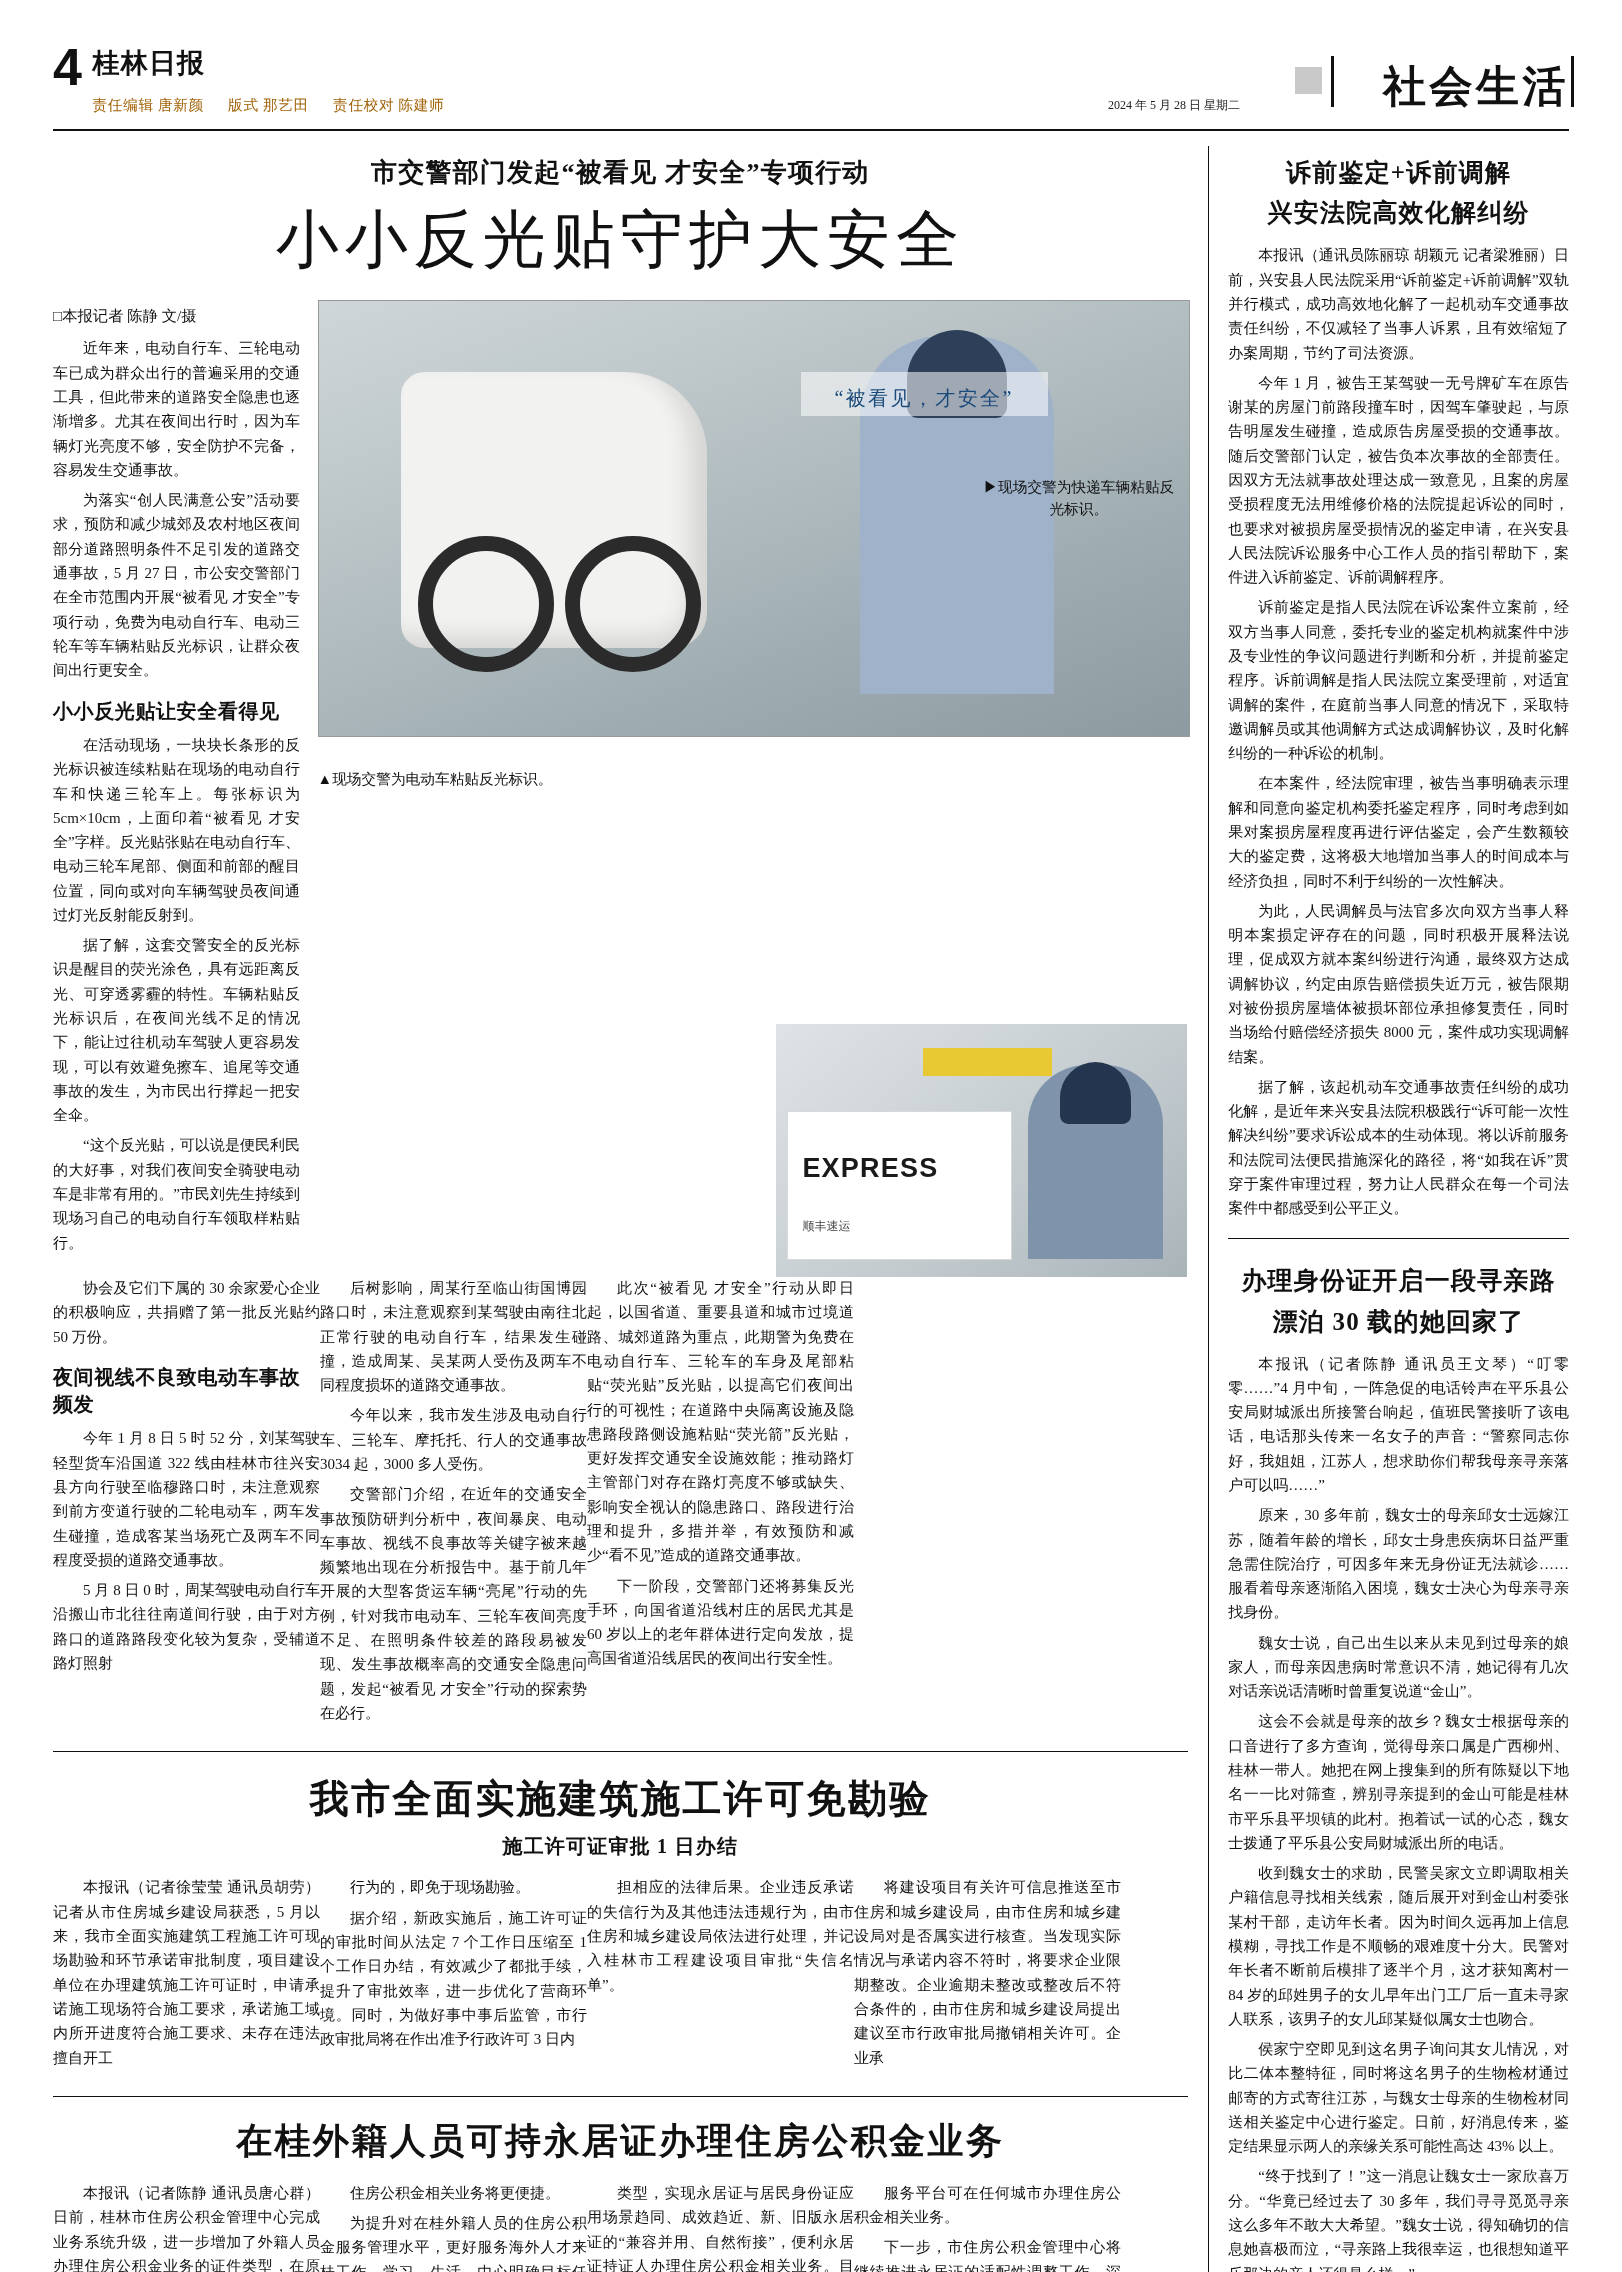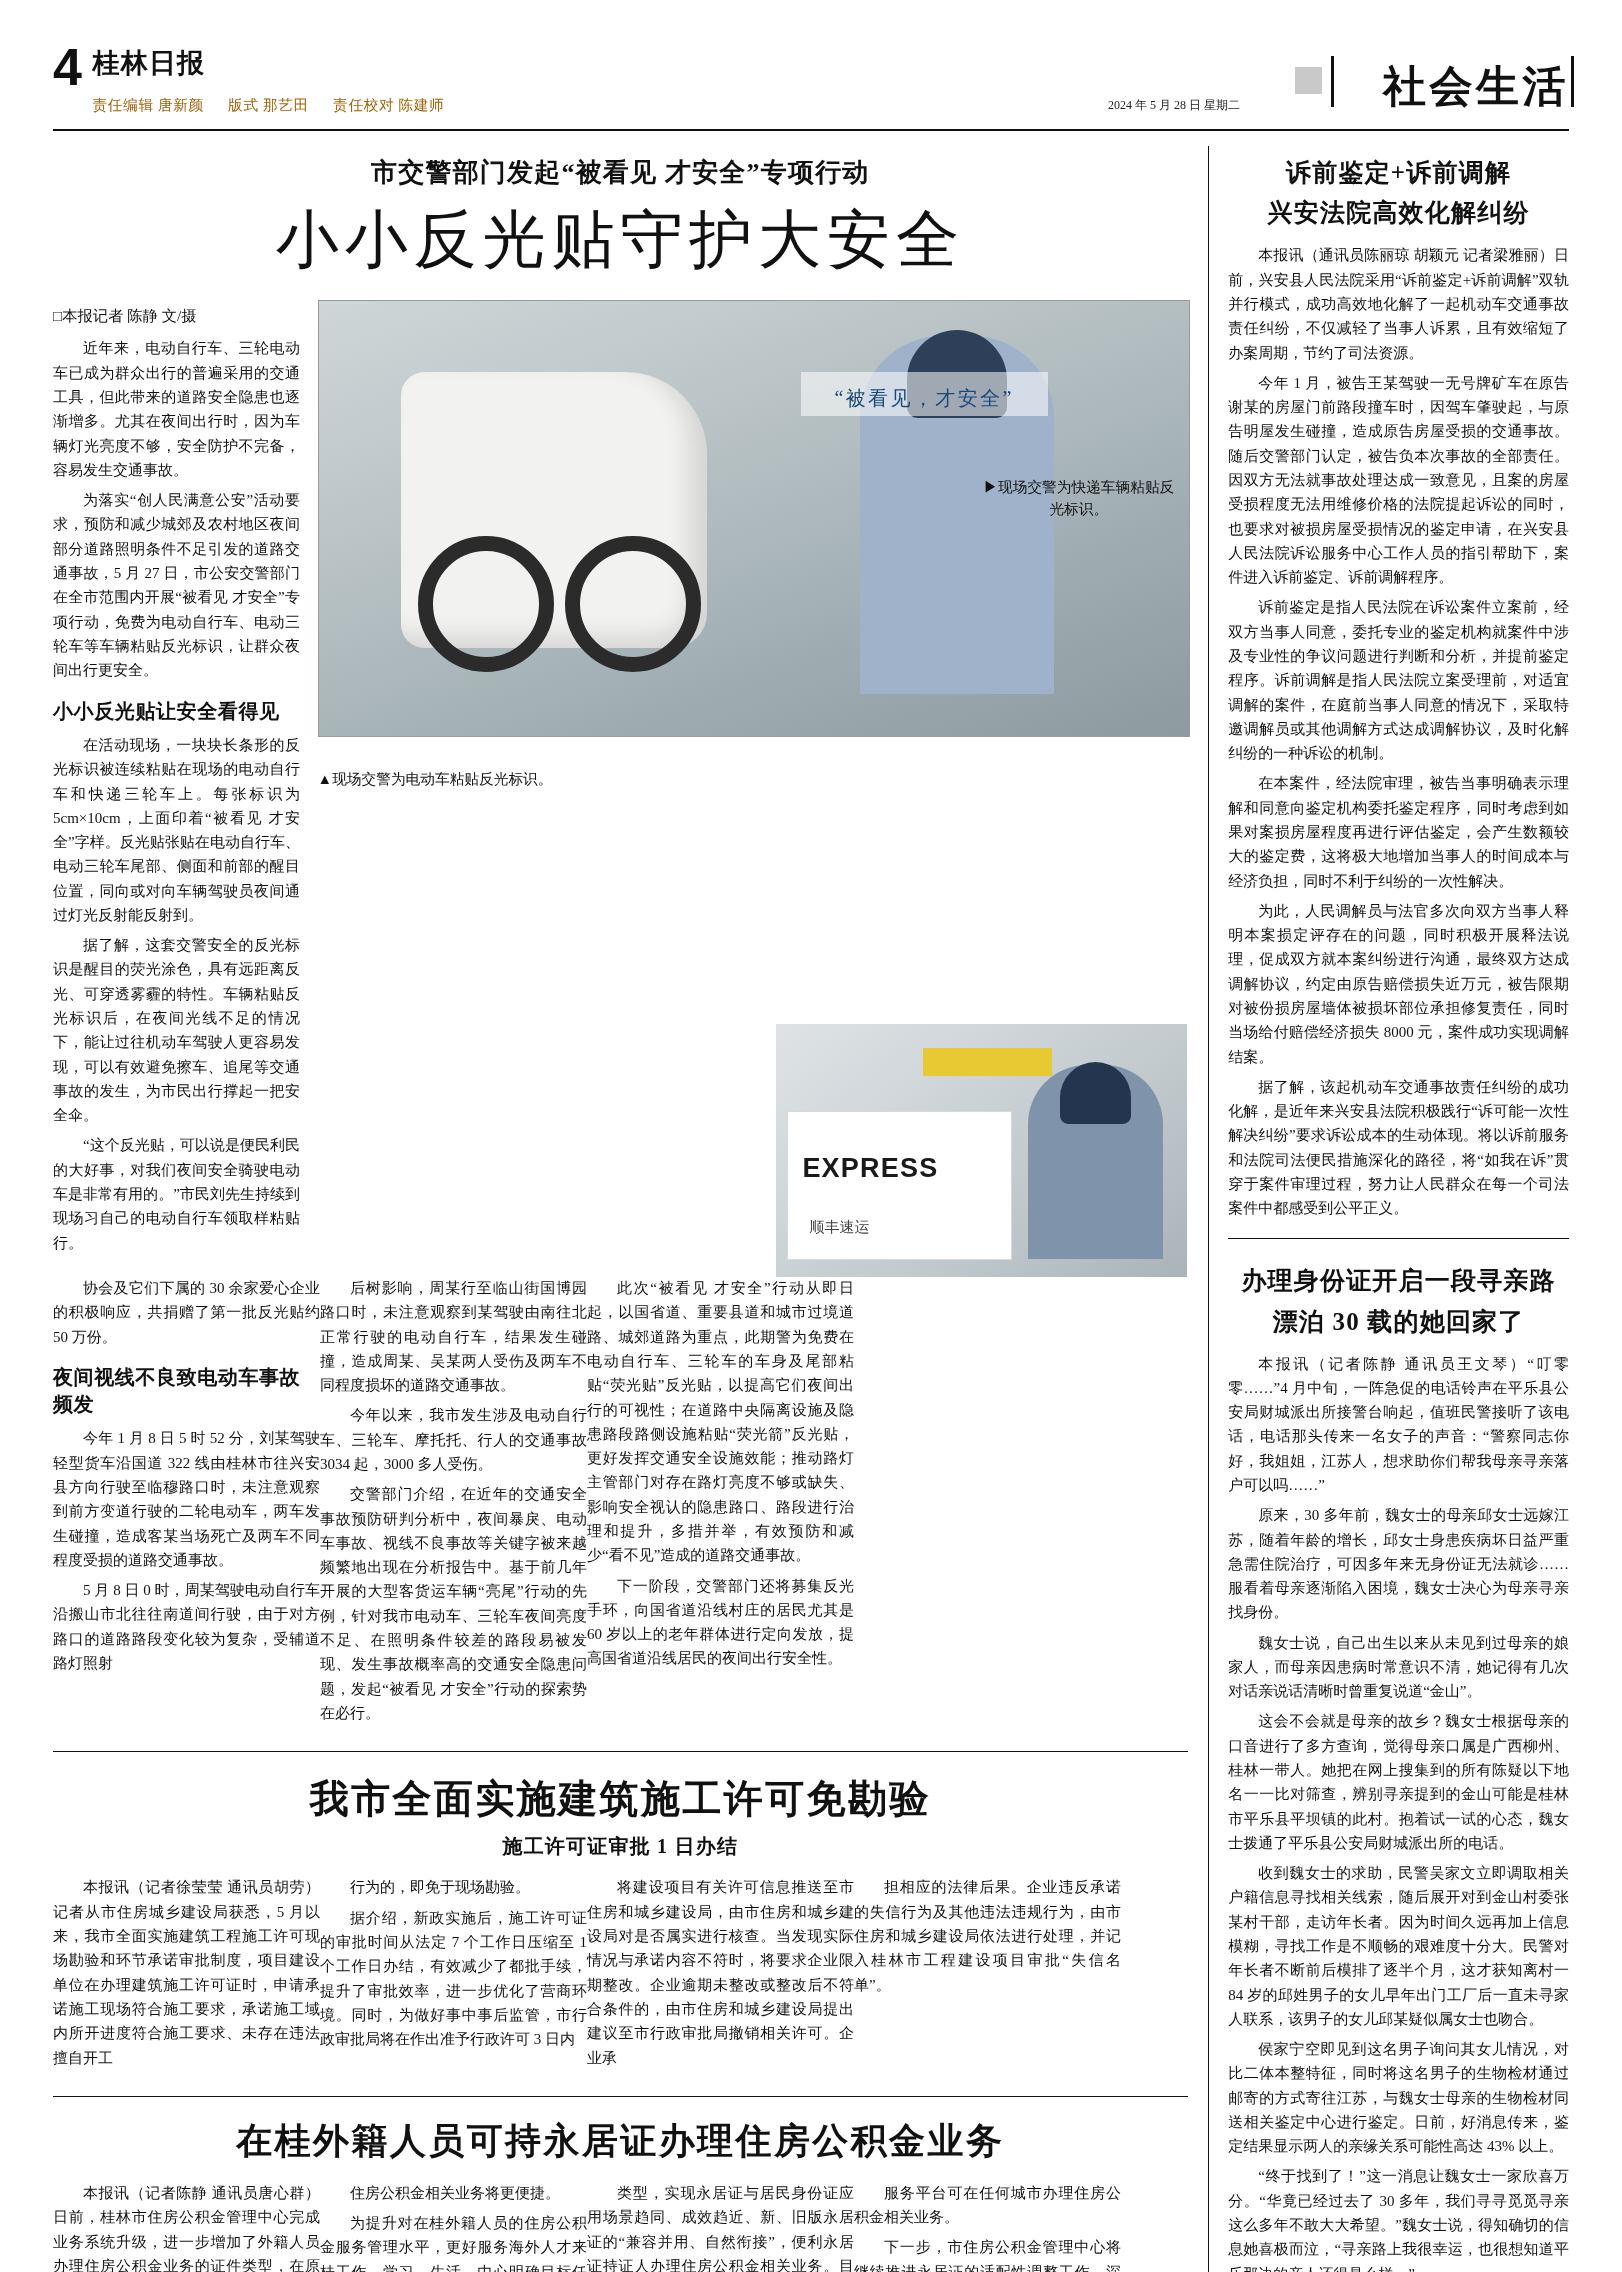--- a/index.html
+++ b/index.html
@@ -165,21 +165,21 @@
   }
   .in-truck{
     position:absolute;left:11.8px;bottom:17.6px;width:223px;height:147px;background:#fff;
     border:1.2px solid #d8d8d8;
   }
   .in-truck .logo{
     position:absolute;left:14px;top:41px;font-size:27px;font-weight:bold;color:#1a1a1a;
     font-family:"Liberation Sans",sans-serif;letter-spacing:1.2px;
   }
   .in-truck .sub{
-    position:absolute;left:21px;top:106px;font-size:15px;color:#444;
+    position:absolute;left:14px;top:106px;font-size:12px;color:#444;
   }
   .in-strip{
     position:absolute;left:147px;top:23.5px;width:129px;height:28px;background:#e8c933;
   }
   .in-officer{
     position:absolute;right:23.5px;top:41px;width:135px;height:194px;background:#7f93ab;
     border-radius:59px 59px 0 0;
   }
   .in-officer:after{
     content:"";position:absolute;left:32px;top:-3.5px;width:71px;height:62px;background:#24354f;
@@ -316,24 +316,24 @@
       <div class="story2-sub">施工许可证审批 1 日办结</div>
       <div class="cols4">
         <div>
           <p class="t">本报讯（记者徐莹莹  通讯员胡劳）记者从市住房城乡建设局获悉，5 月以来，我市全面实施建筑工程施工许可现场勘验和环节承诺审批制度，项目建设单位在办理建筑施工许可证时，申请承诺施工现场符合施工要求，承诺施工域内所开进度符合施工要求、未存在违法擅自开工</p>
         </div>
         <div>
           <p class="t">行为的，即免于现场勘验。</p>
           <p class="t">据介绍，新政实施后，施工许可证的审批时间从法定 7 个工作日压缩至 1 个工作日办结，有效减少了都批手续，提升了审批效率，进一步优化了营商环境。同时，为做好事中事后监管，市行政审批局将在作出准予行政许可 3 日内</p>
         </div>
         <div>
+          <p class="t">担相应的法律后果。企业违反承诺的失信行为及其他违法违规行为，由市住房和城乡建设局依法进行处理，并记入桂林市工程建设项目审批“失信名单”。</p>
+        </div>
+        <div>
           <p class="t">将建设项目有关许可信息推送至市住房和城乡建设局，由市住房和城乡建设局对是否属实进行核查。当发现实际情况与承诺内容不符时，将要求企业限期整改。企业逾期未整改或整改后不符合条件的，由市住房和城乡建设局提出建议至市行政审批局撤销相关许可。企业承</p>
-        </div>
-        <div>
-          <p class="t">担相应的法律后果。企业违反承诺的失信行为及其他违法违规行为，由市住房和城乡建设局依法进行处理，并记入桂林市工程建设项目审批“失信名单”。</p>
         </div>
       </div>
 
       <hr class="hr">
 
       <div class="story3-head">在桂外籍人员可持永居证办理住房公积金业务</div>
       <div class="cols4">
         <div>
           <p class="t">本报讯（记者陈静  通讯员唐心群）日前，桂林市住房公积金管理中心完成业务系统升级，进一步增加了外籍人员办理住房公积金业务的证件类型，在原来的护照、港澳台居民往来通行证等证件外，新增加了中华人民共和国外国人永久居留身份证（以下简称“永居证”）。此次专门针对永居证进行适配性改造工作，外籍人员持永居证办理</p>
         </div>

